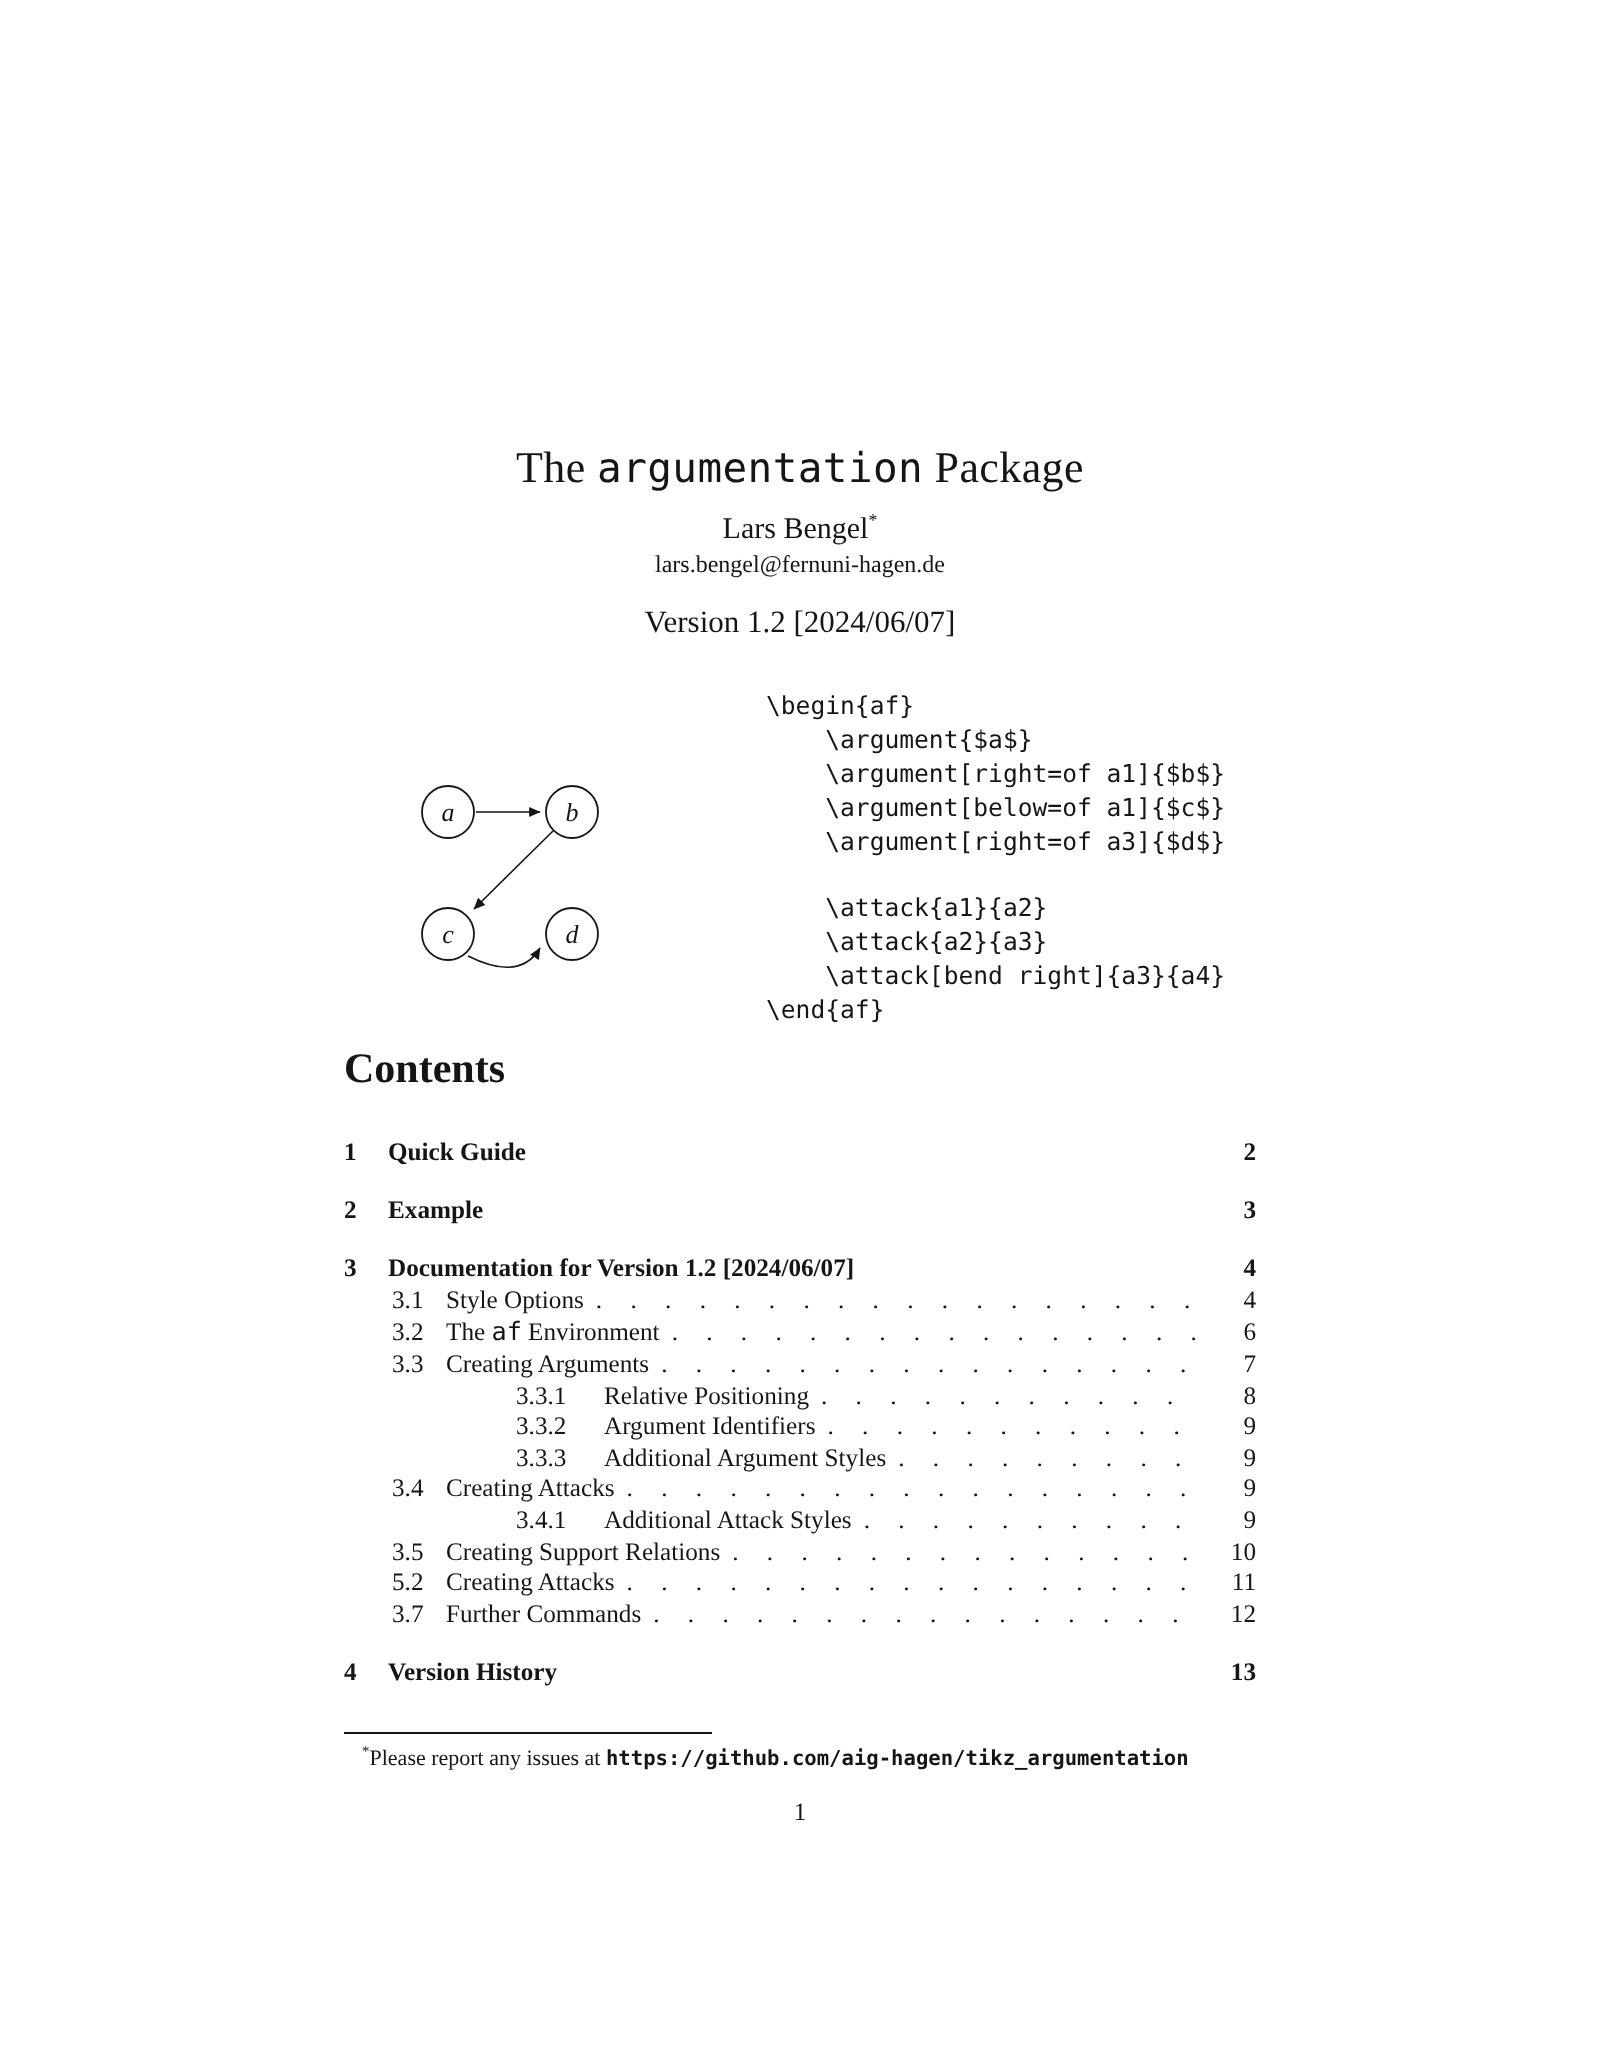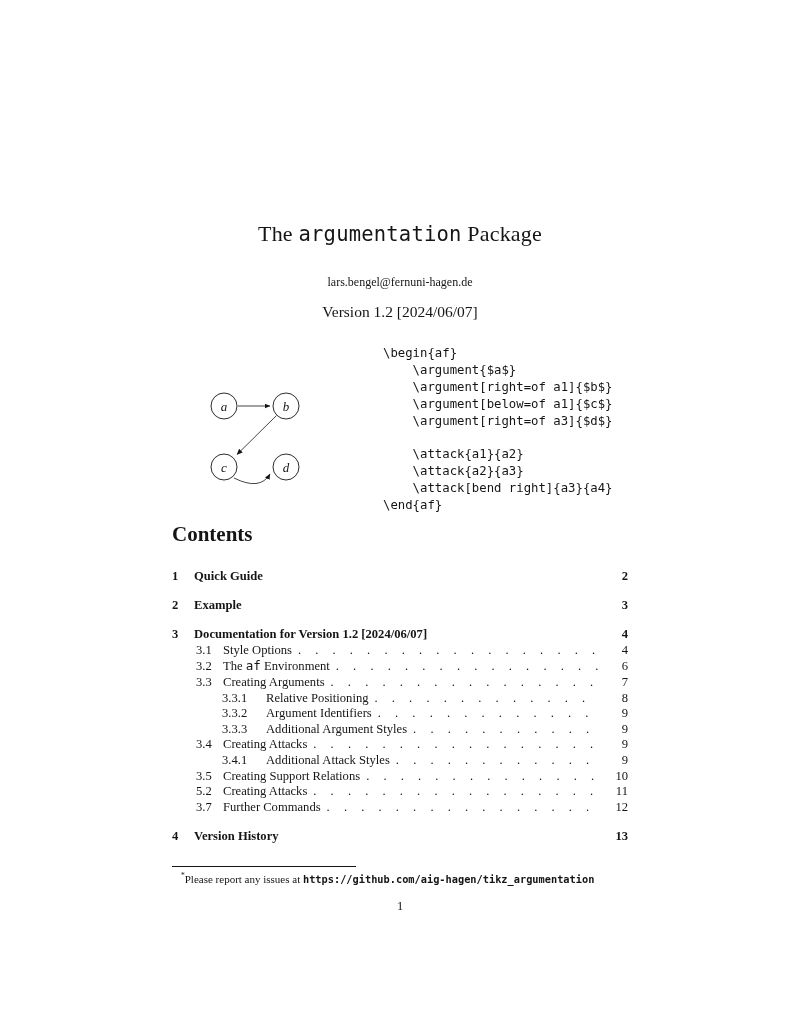--- a/index.html
+++ b/index.html
@@ -59,21 +59,21 @@
     position: absolute; left: 172px; top: 569px; width: 456px;
     font-size: 12.6px;
   }
   .toc-row { display: flex; align-items: baseline; line-height: 15.6px; }
   .toc-row.level1 { font-weight: bold; margin-top: 13.5px; }
   .toc-row.level1:first-child { margin-top: 0; }
   .toc-row.level1 .toc-num { width: 22px; }
   .toc-row.level2 { padding-left: 24px; }
   .toc-row.level2 .toc-num { width: 27px; }
   .toc-row.level3 { padding-left: 50px; }
-  .toc-row.level3 .toc-num { width: 44px; }
+  .toc-row.level3 .toc-num { width: 44px; margin-left: 36px; }
   .toc-num { flex: none; }
   .toc-label { flex: none; white-space: nowrap; }
   .leader {
     flex: 1; overflow: hidden; white-space: nowrap;
     letter-spacing: 5.5px; margin: 0 4px 0 6px; text-align: left;
   }
   .toc-page { flex: none; width: 26px; text-align: right; }
 
   
   .footnote-rule {
@@ -92,20 +92,21 @@
     text-align: center; font-size: 12.5px;
   }
 </style>
 </head>
 <body>
 
 <div class="sheet">
 
   <h1 class="doc-title"><span>The </span><span class="tt">argumentation</span><span> Package</span></h1>
 
+  <div class="author"><span>Lars Bengel</span><sup>*</sup></div>
 
   <div class="email">lars.bengel@fernuni-hagen.de</div>
 
   <div class="version">Version 1.2 [2024/06/07]</div>
 
   <svg class="graph-svg" width="118" height="112" viewBox="0 0 118 112">
     <defs>
       <marker id="arrow" viewBox="0 0 10 10" refX="8.5" refY="5" markerWidth="8" markerHeight="8" orient="auto">
         <path d="M0,1 L9,5 L0,9 z" fill="#151515"></path>
       </marker>

